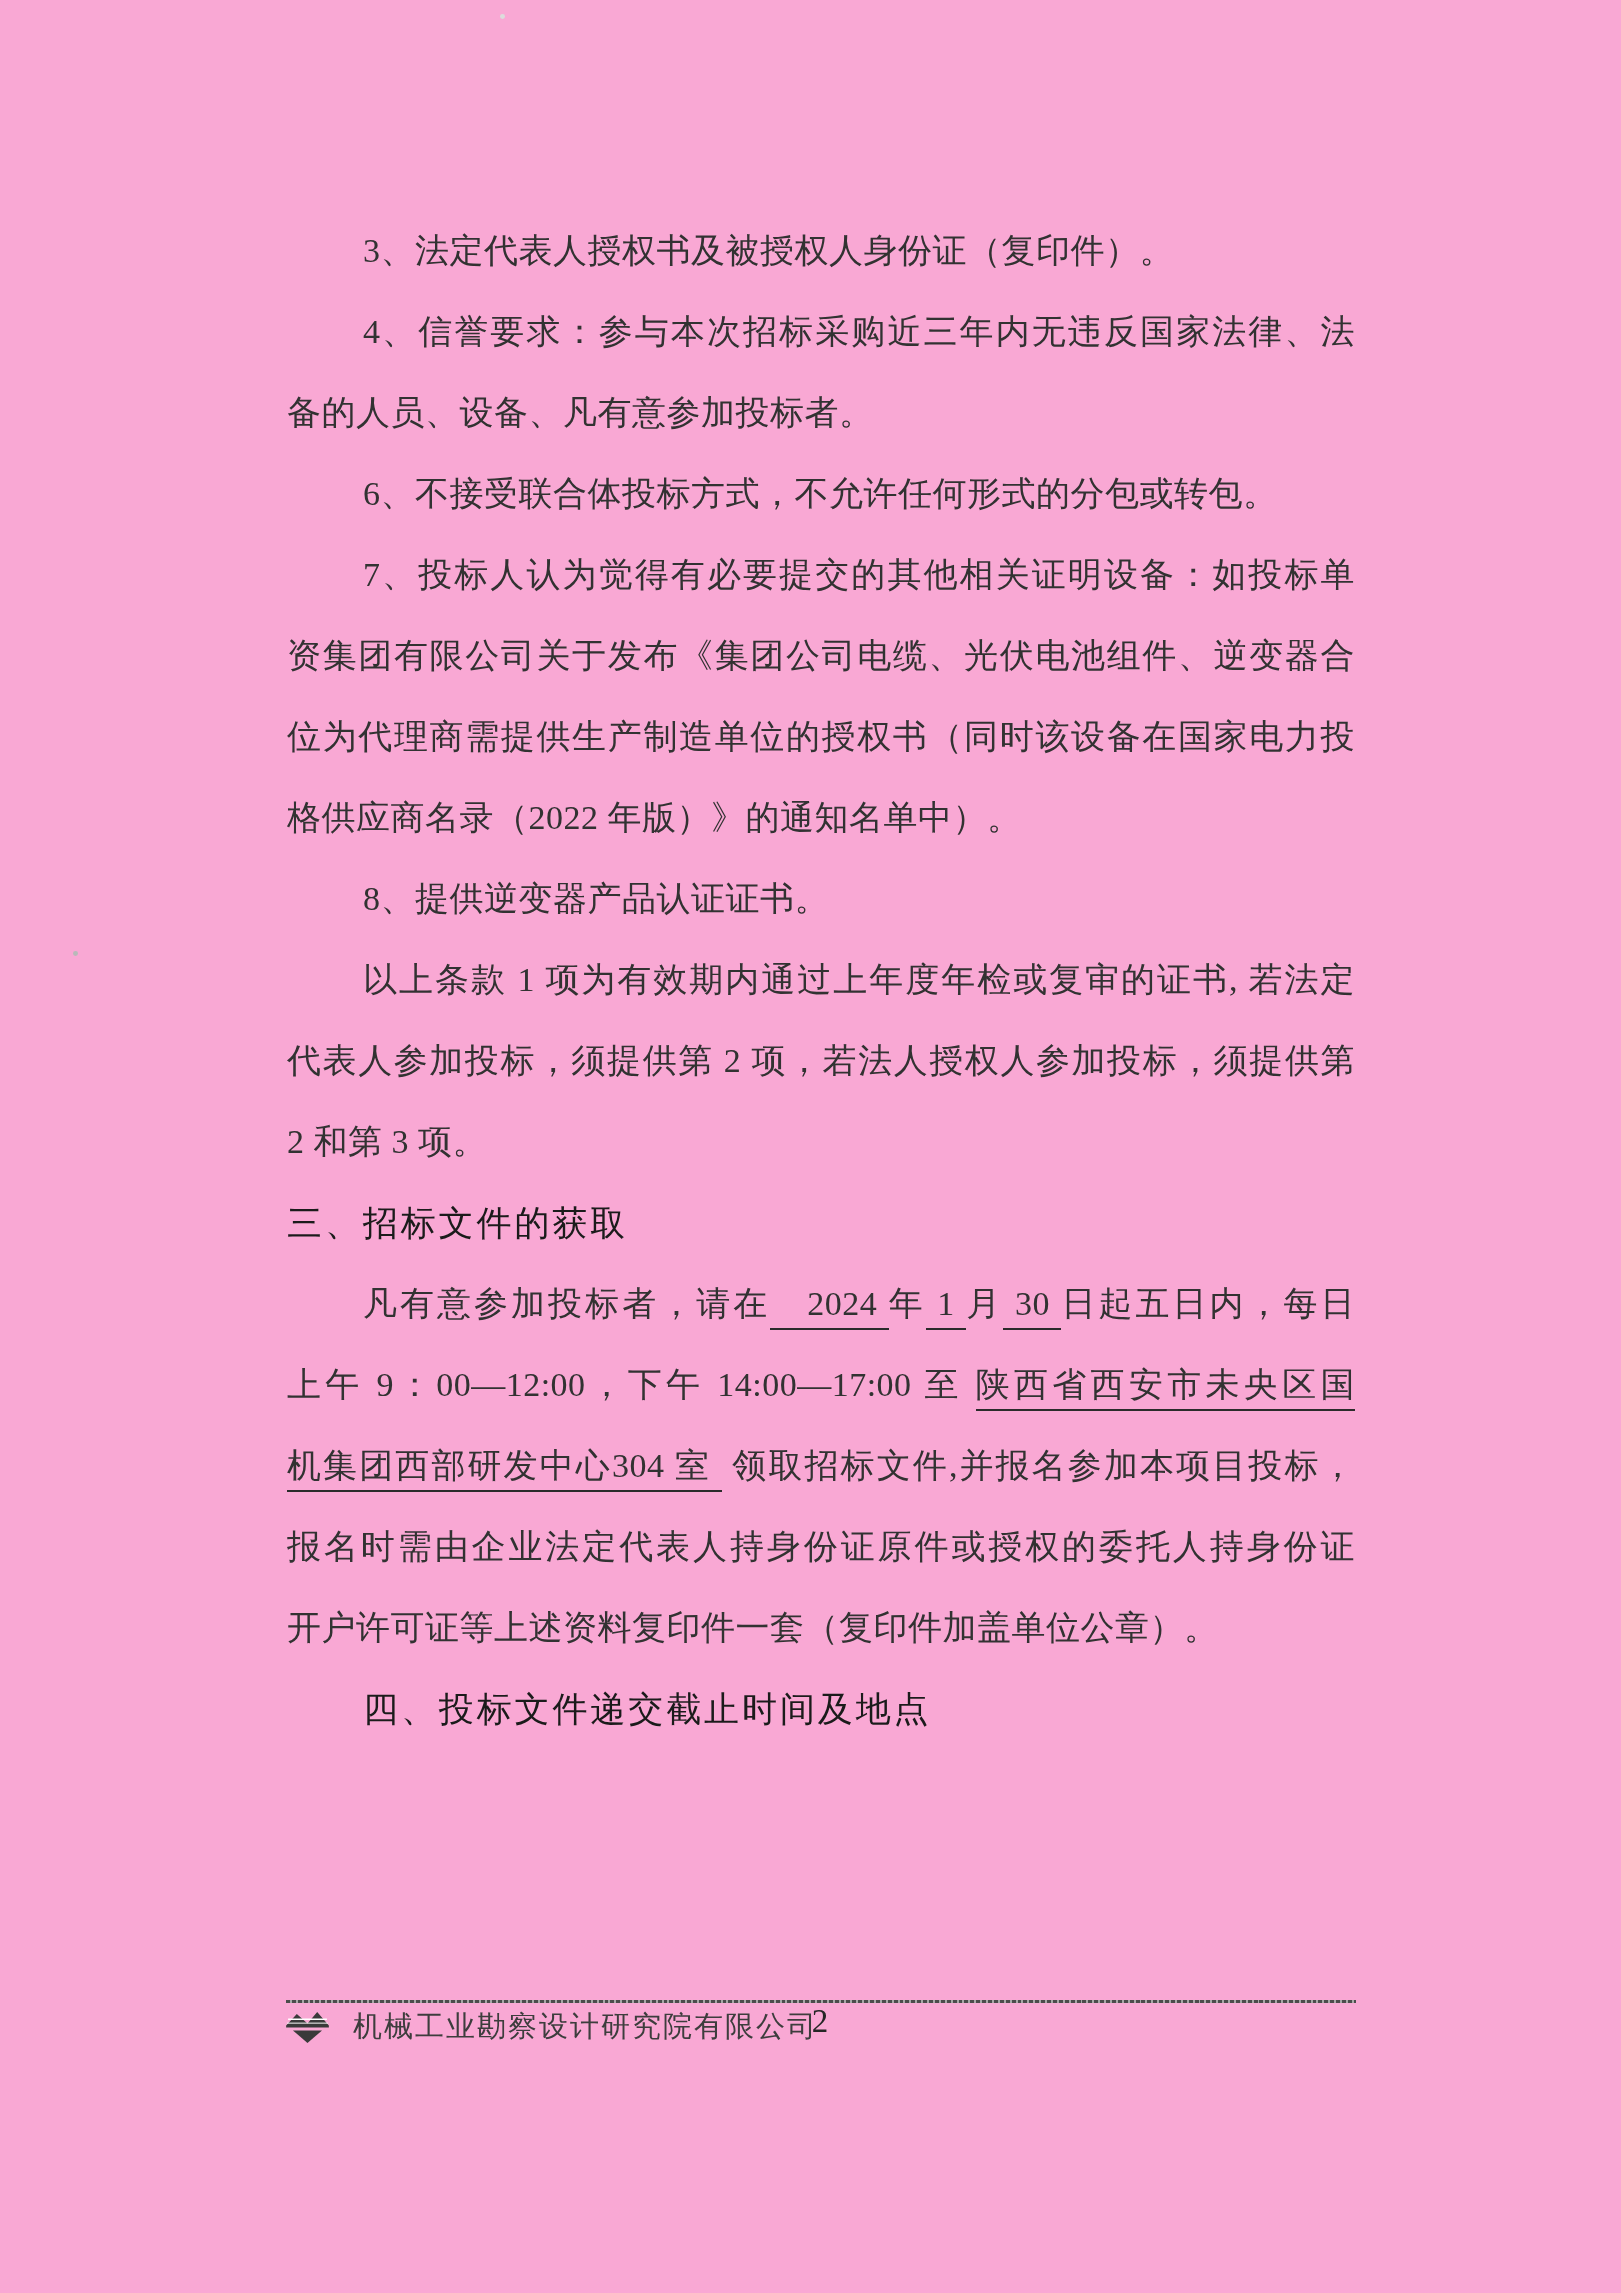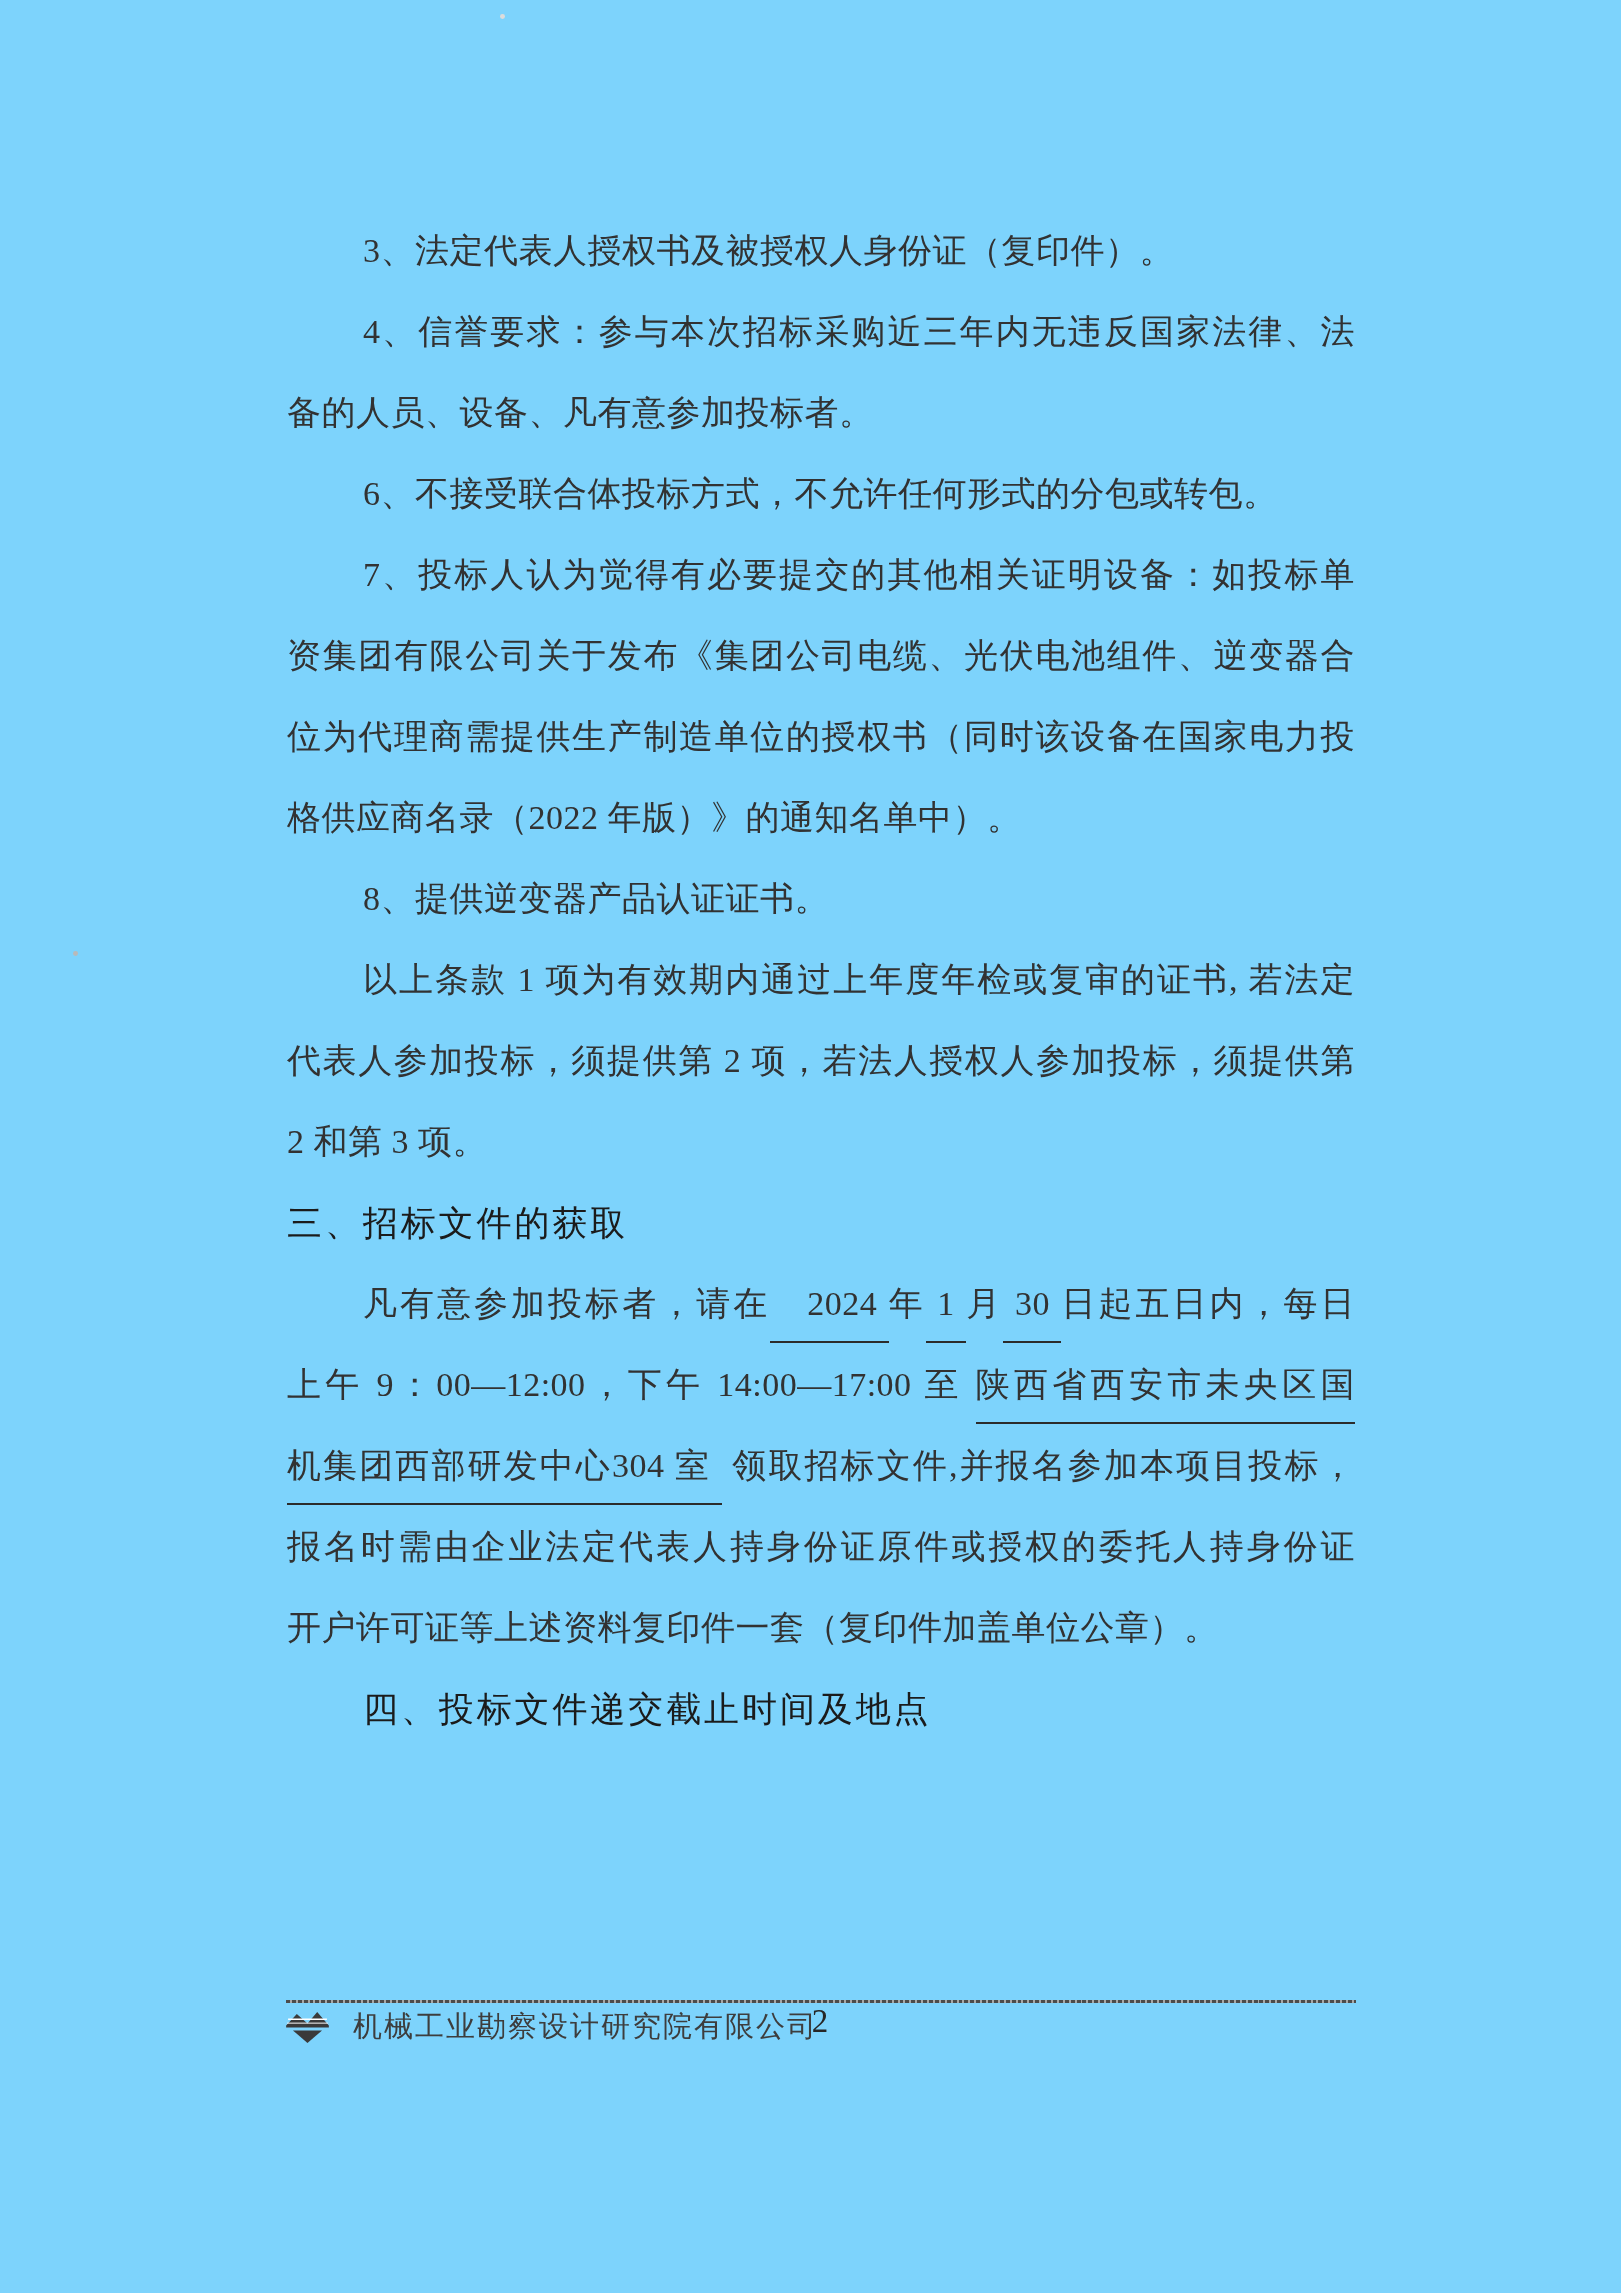--- a/index.html
+++ b/index.html
@@ -1,20 +1,20 @@
 <!DOCTYPE html>
 <html><head>
 <meta charset="utf-8">
 <style>
   html,body { margin:0; padding:0; background:#ffffff; }
   .page {
     position: relative;
     width: 1621px;
     height: 2294px;
-    background: #7dd3fc;
+    background: #f9a8d4;
     overflow: hidden;
     font-family: "Liberation Serif", "DejaVu Serif", serif;
     color: #323232;
   }
   
   .page::before, .page::after {
     content:"";
     position:absolute;
     width:4.9px; height:4.9px;
     border-radius:50%;
@@ -45,21 +45,21 @@
   .line.indent { text-indent: 76px; }
   .line.heading {
     font-family: "Liberation Sans", "DejaVu Sans", sans-serif;
     font-weight: normal;
     font-size: 35px;
     letter-spacing: 2.9px;
     color: #1b1b1b;
   }
   .u {
     border-bottom: 2.9px solid #2b2b2b;
-    padding-bottom: 19px;
+    padding-bottom: 6px;
   }
   .footer-rule {
     position: absolute;
     left: 286px;
     top: 2000px;
     width: 1070px;
     height: 2.9px;
     background: repeating-linear-gradient(90deg, #4c4c4c 0 3.9px, #a8a8a8 3.9px 5.9px);
   }
   .footer {

